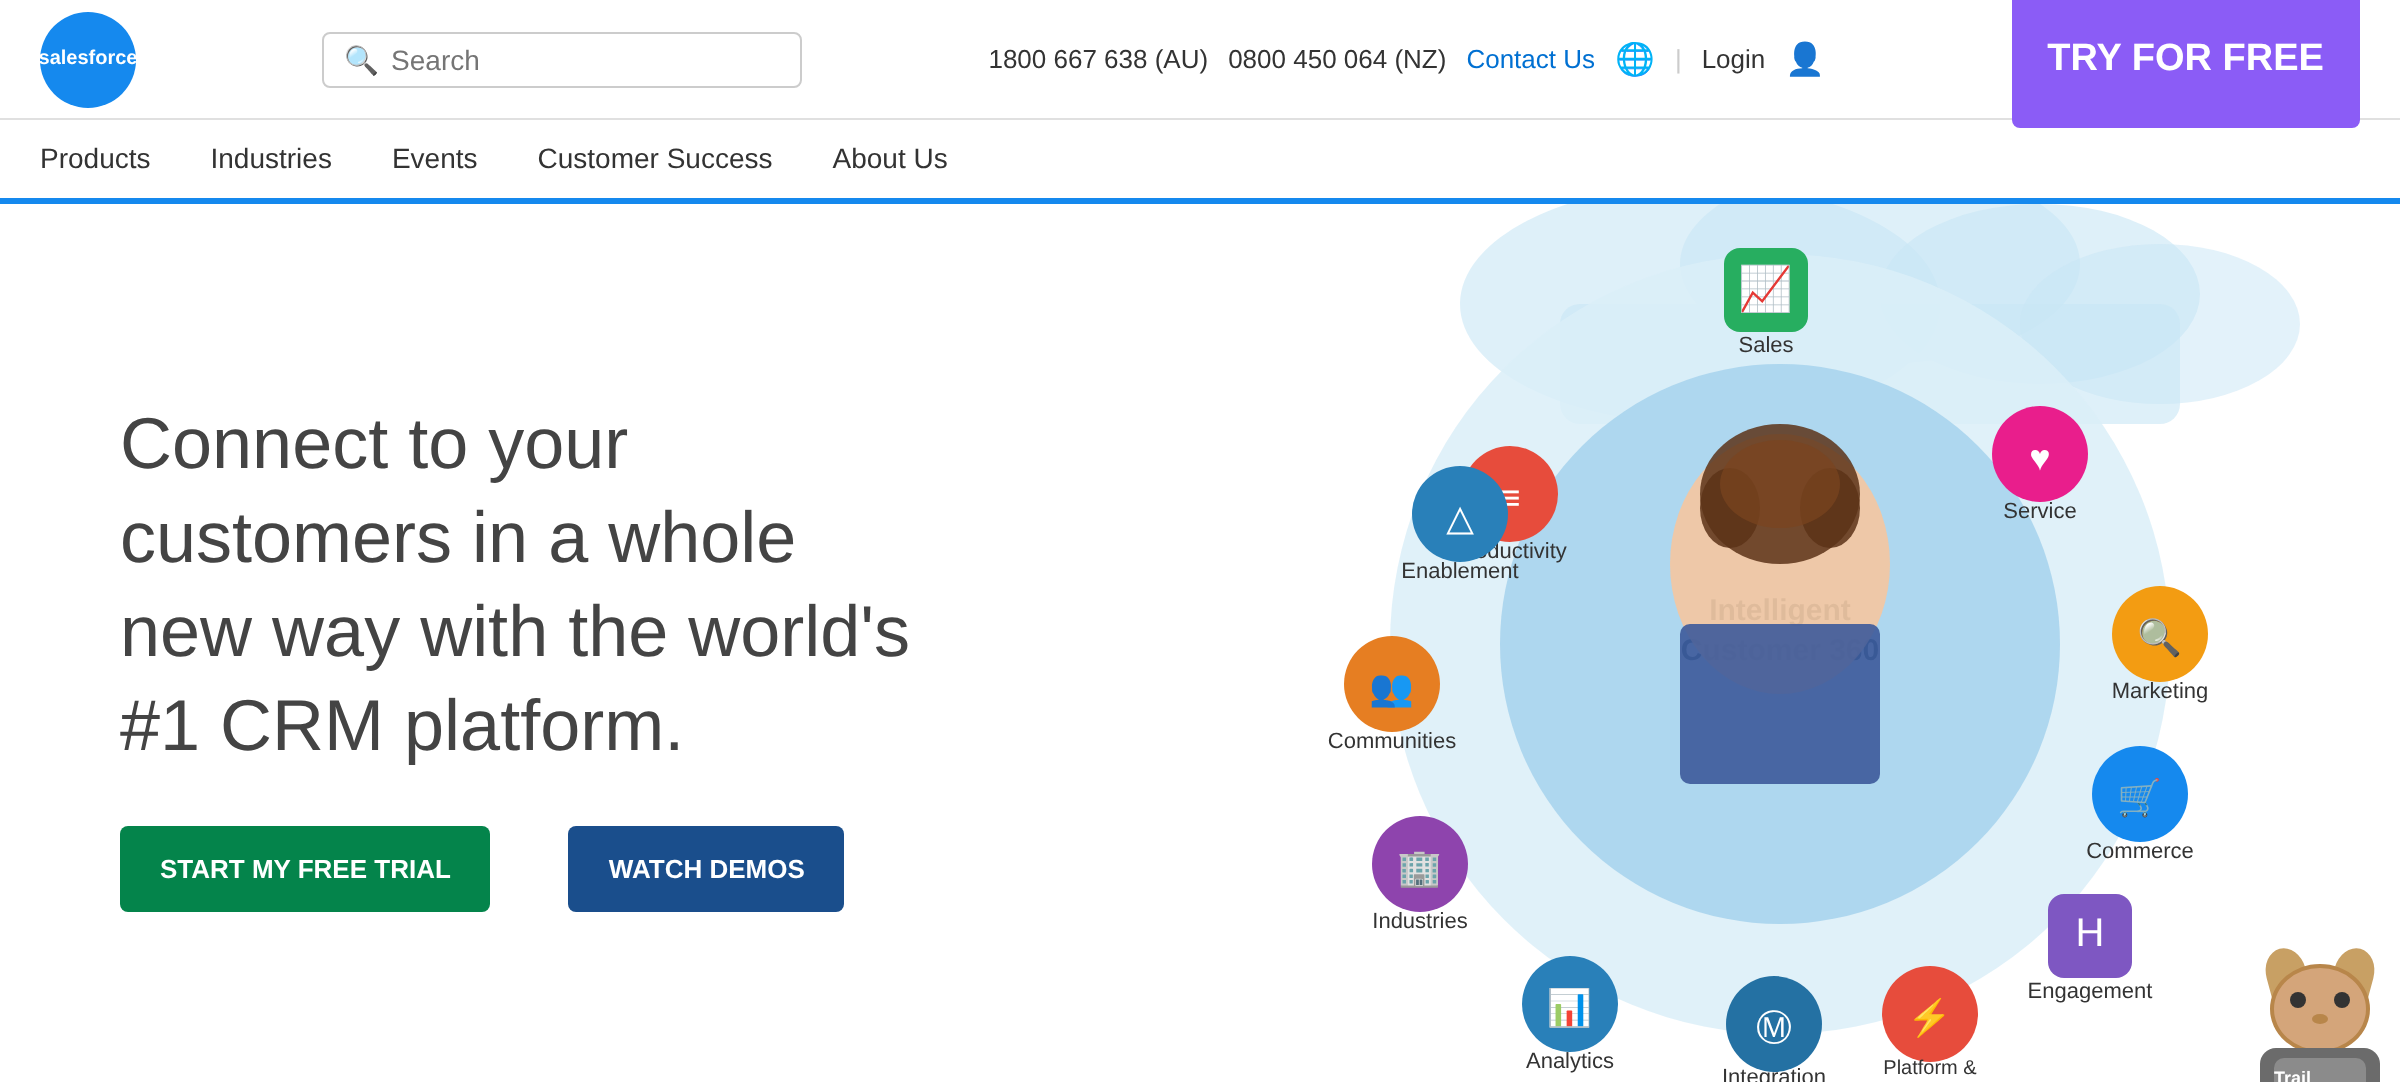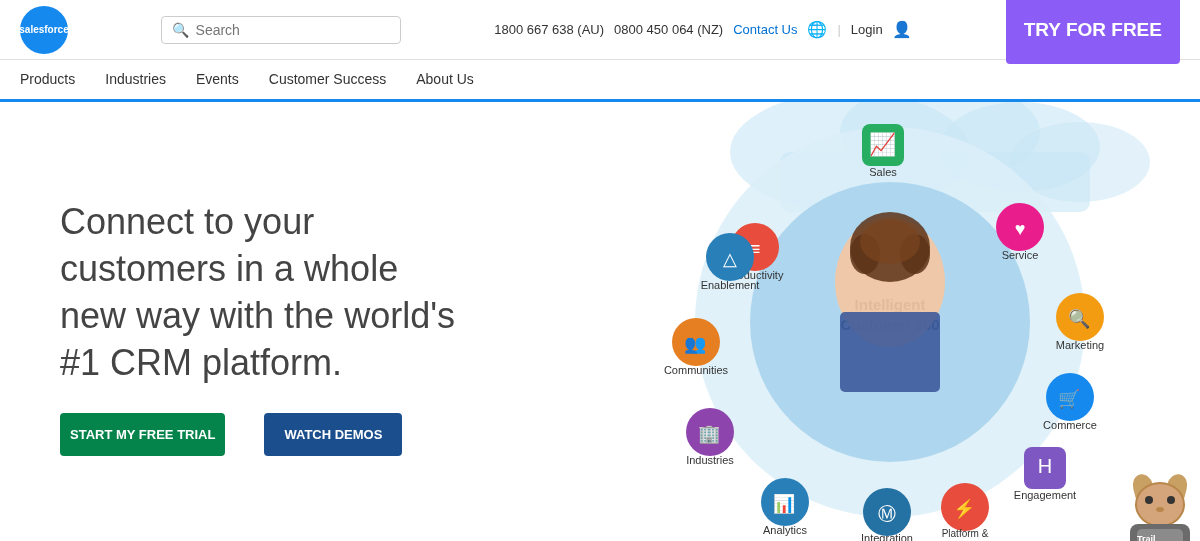--- a/index.html
+++ b/index.html
@@ -85,21 +85,21 @@
       color: #444;
       font-weight: 300;
       line-height: 1.3;
       margin-bottom: 26px;
     }
     .hero-buttons { display: flex; gap: 16px; }
     .btn-trial {
       background: #04844b;
       color: white;
       border: none;
-      padding: 14px 10px;
+      padding: 14px 20px;
       font-size: 13px;
       font-weight: bold;
       border-radius: 4px;
       cursor: pointer;
     }
     .btn-watch {
       background: #1a4e8c;
       color: white;
       border: none;
       padding: 14px 20px;

